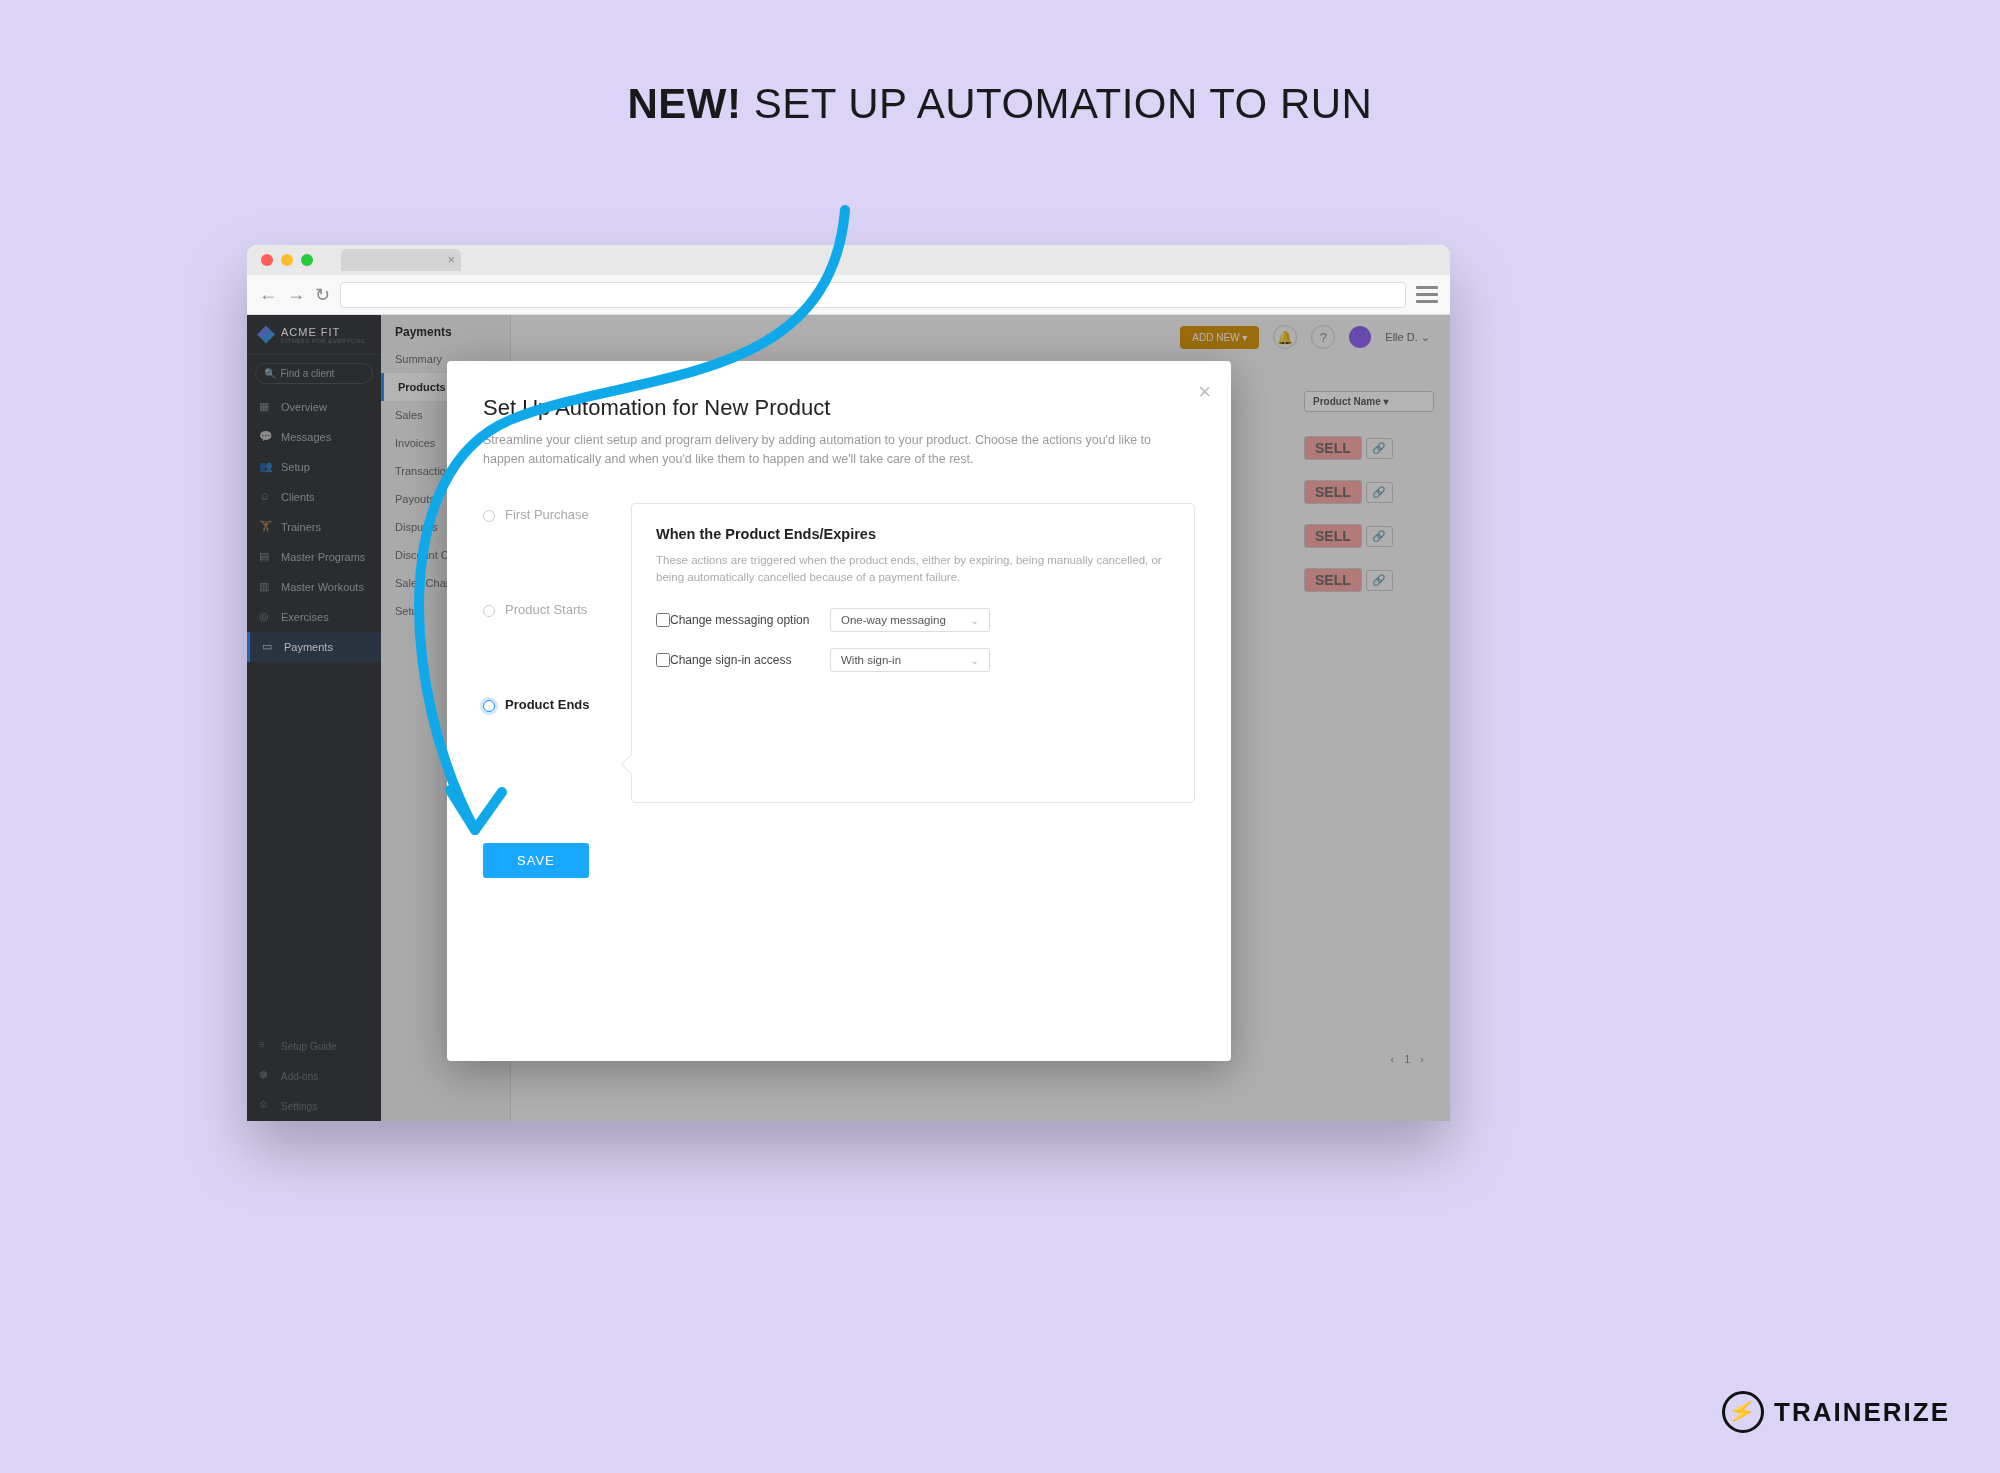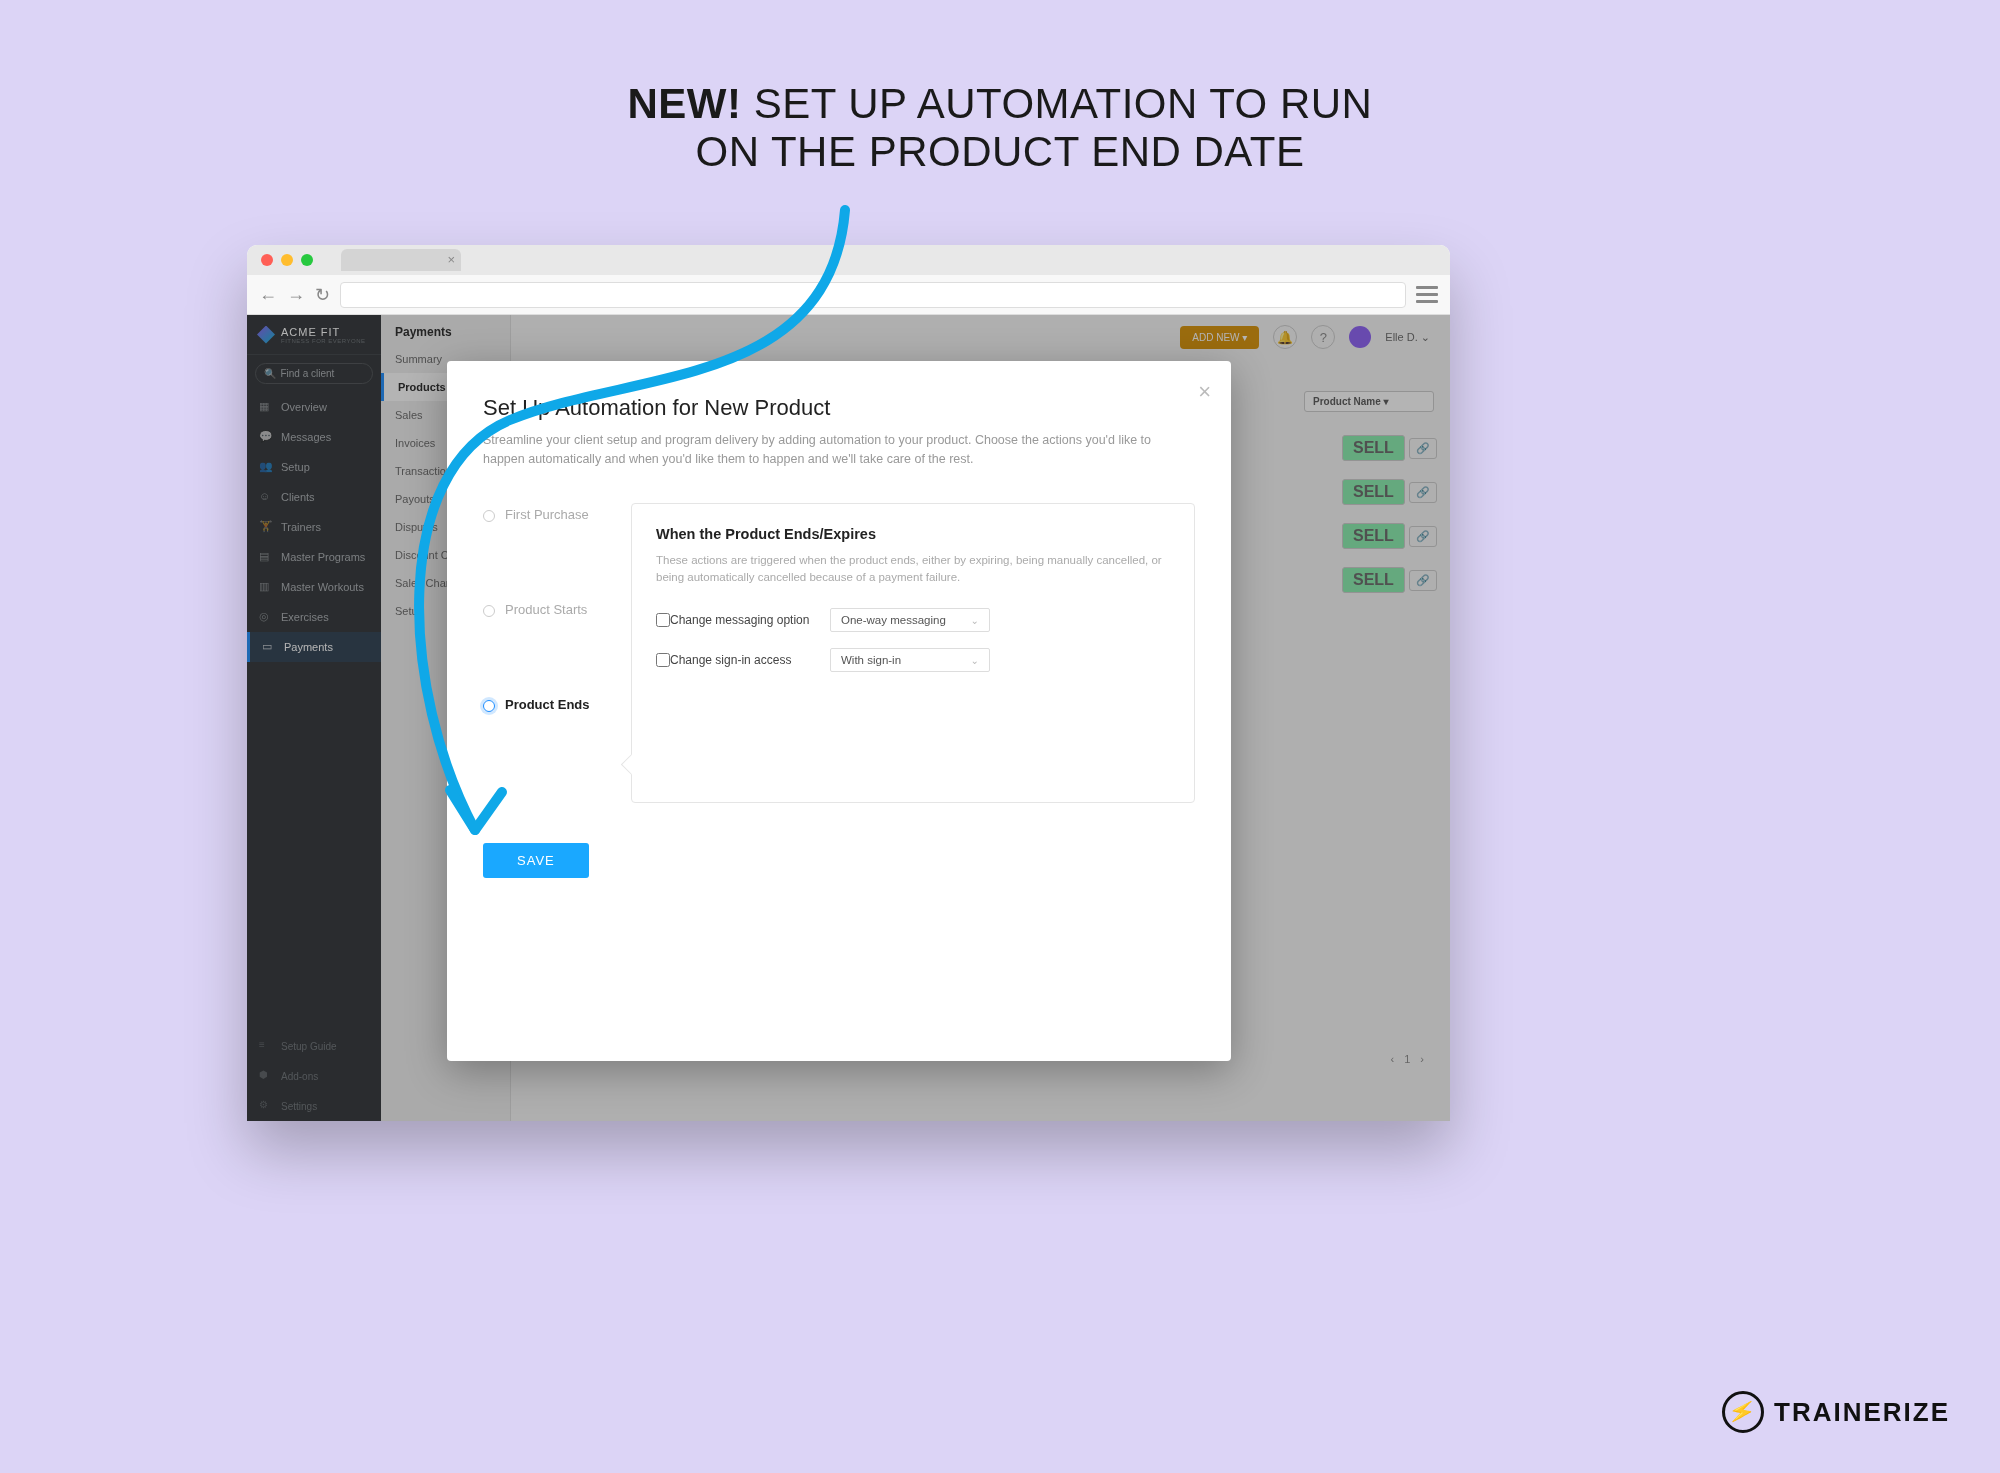--- a/index.html
+++ b/index.html
@@ -47,21 +47,21 @@
 .main { flex:1; background:#f8f8f8; position:relative; }
 .topbar { position:absolute; top:0; right:0; height:44px; display:flex; align-items:center; gap:14px; padding-right:20px; }
 .add-new { background:#d99100; color:#fff; font-size:10px; padding:6px 12px; border-radius:4px; cursor:pointer; }
 .tb-ico { width:24px; height:24px; border:1px solid #ccc; border-radius:50%; display:flex; align-items:center; justify-content:center; color:#888; font-size:13px; cursor:pointer; }
 .avatar { width:22px; height:22px; border-radius:50%; background:#8a5cf6; }
 .user-name { font-size:11px; color:#666; }
 
 
 .prod-list { position:absolute; top:76px; right:16px; width:130px;font-weight:bold; }
 .prod-row { height:36px; display:flex; align-items:center; gap:4px; margin-bottom:8px; }
-.sell-btn { border:1px solid #ccc; padding:3px 10px; font-size:16px; color:#666; border-radius:3px; background:#86efac;margin-left:38px; }
+.sell-btn { border:1px solid #ccc; padding:3px 10px; font-size:14px; color:#666; border-radius:3px; background:#fca5a5; }
 .link-ico { border:1px solid #ccc; padding:3px 6px; border-radius:3px; color:#888; font-size:11px; }
 .prod-filter { font-size:10px; color:#555; border:1px solid #ccc; padding:4px 8px; border-radius:3px; background:#fff; margin-bottom:18px; }
 .pager { position:absolute; bottom:56px; right:26px; font-size:11px; color:#888; display:flex; gap:10px; align-items:center; }
 
 
 .dim { position:absolute; inset:0; background:rgba(40,40,40,0.35); }
 
 
 .modal { position:absolute; left:200px; top:46px; width:784px; height:700px; background:#fff; border-radius:4px; box-shadow:0 10px 40px rgba(0,0,0,0.3); padding:34px 36px 26px; }
 .modal .close { position:absolute; top:18px; right:20px; font-size:22px; color:#bbb; cursor:pointer; }
@@ -94,21 +94,20 @@
 .badge { position:absolute; right:50px; bottom:40px; display:flex; align-items:center; gap:10px; }
 .badge .circ { width:42px; height:42px; border:3px solid #111; border-radius:50%; display:flex; align-items:center; justify-content:center; }
 .badge .bolt { font-size:22px; transform:rotate(12deg); }
 .badge .txt { font-size:26px; font-weight:700; letter-spacing:2px; color:#111; }
 </style>
 </head>
 <body>
 
 <div class="headline">
   <strong>NEW!</strong><span> SET UP AUTOMATION TO RUN</span><br>
-  <span>ON THE PRODUCT END DATE</span>
 </div>
 
 <svg class="arrow-svg" viewBox="0 0 560 750">
   <path d="M 515 20 C 500 200, 300 180, 180 230 C 60 280, 70 500, 145 640" stroke="#0fa8e8" stroke-width="10" fill="none" stroke-linecap="round"></path>
   <path d="M 145 640 L 120 600 M 145 640 L 172 602" stroke="#0fa8e8" stroke-width="10" fill="none" stroke-linecap="round"></path>
 </svg>
 
 <div class="browser">
   <div class="browser-top">
     <div class="dot r"></div>

